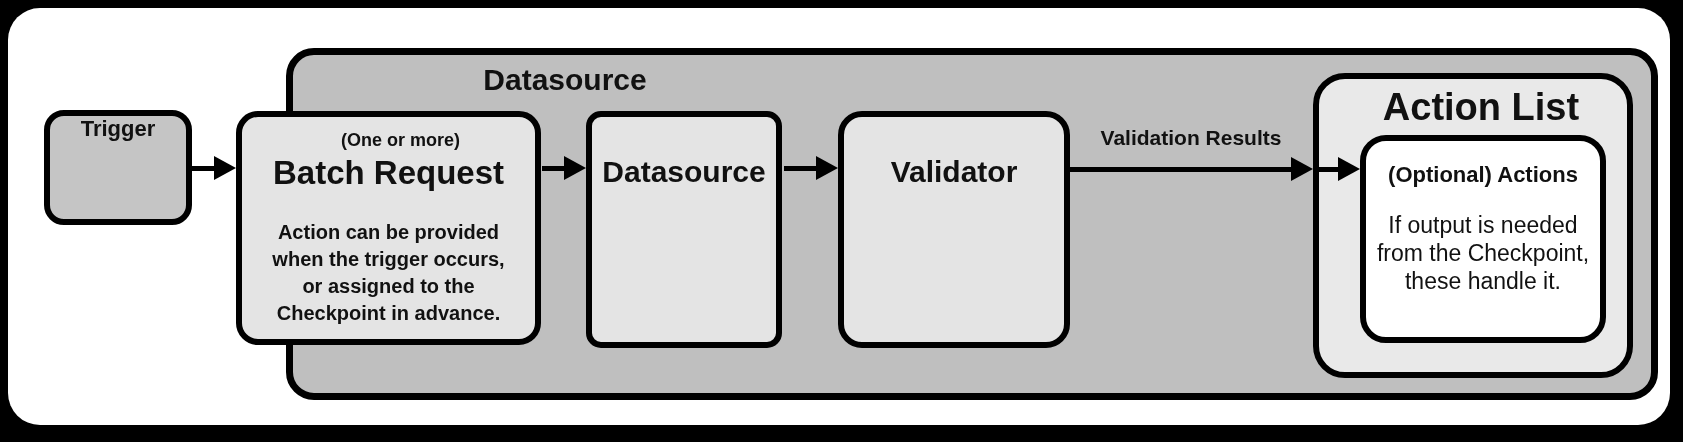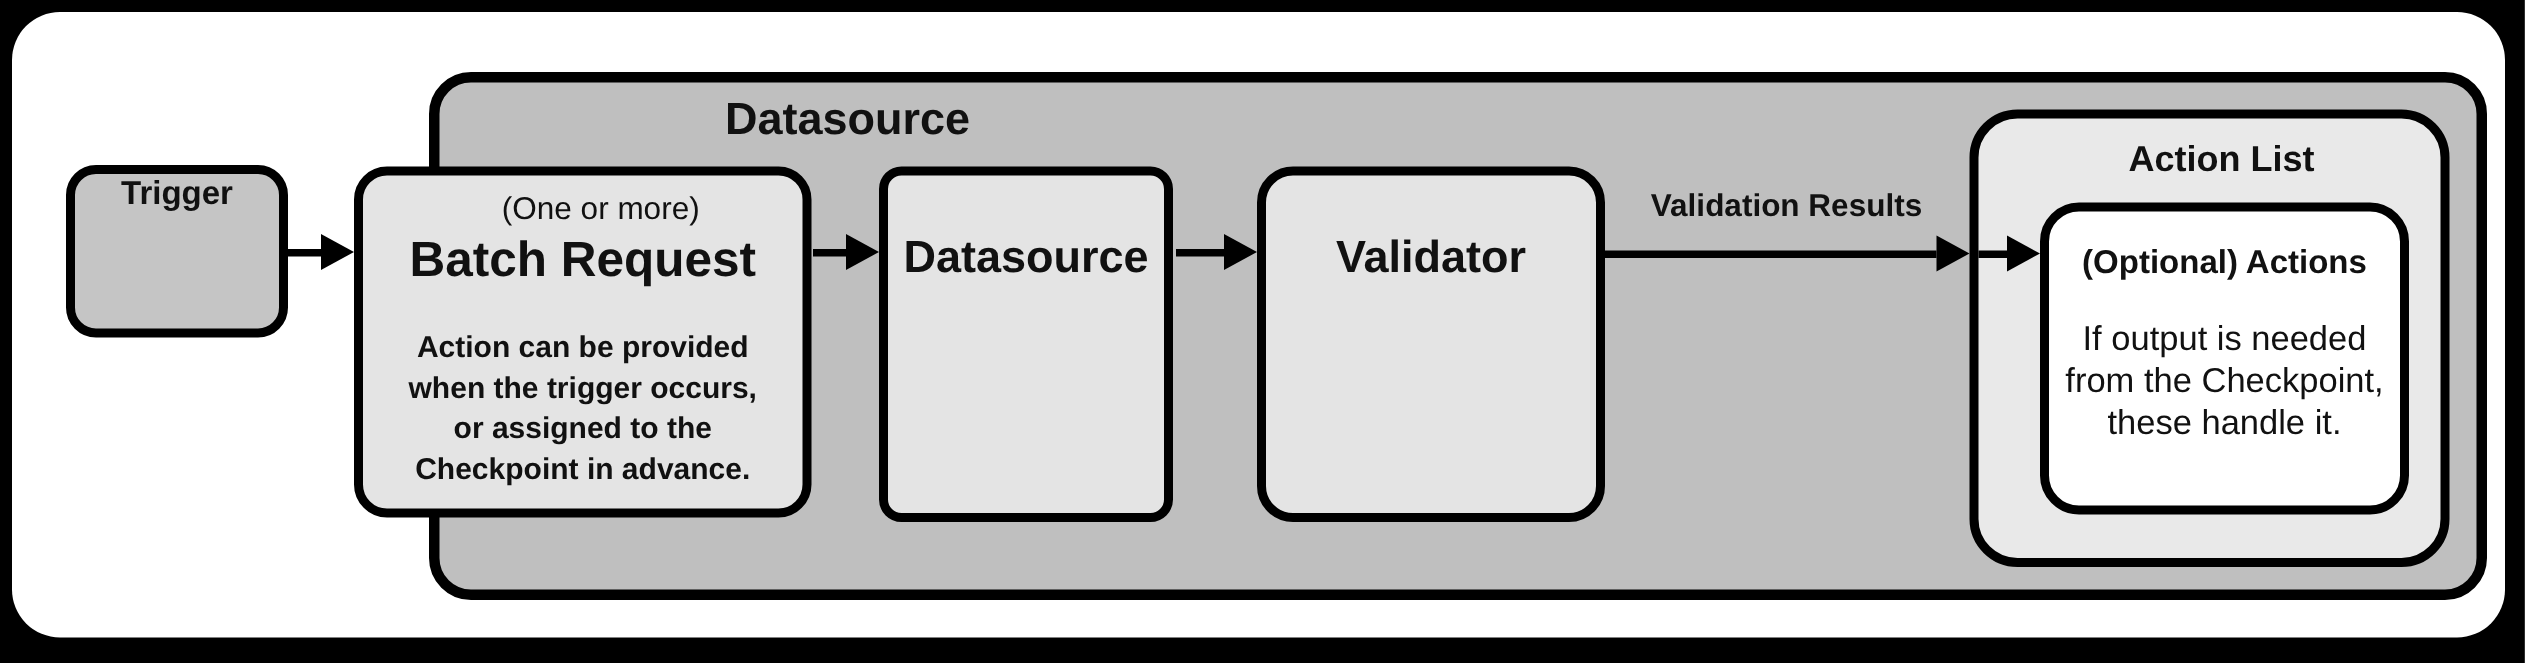--- a/index.html
+++ b/index.html
@@ -11,31 +11,31 @@
           box-sizing:border-box;background:var(--checkpoint_gray,#bfbfbf);
           border:7px solid var(--line_black,#000);border-radius:28px;z-index:1;}
   .checkpoint-title{position:absolute;left:272px;top:8px;transform:translateX(-50%);
           font-size:30px;font-weight:bold;white-space:nowrap;}
   .node{position:absolute;box-sizing:border-box;border:6px solid var(--line_black,#000);
         background:var(--node_gray,#e4e4e4);z-index:2;text-align:center;}
   .trigger{left:36px;top:102px;width:148px;height:115px;border-radius:20px;
         background:var(--trigger_gray,#c5c5c5);display:flex;align-items:flex-start;justify-content:center;
         font-size:22px;font-weight:bold;}
   .batch{left:228px;top:103px;width:305px;height:234px;border-radius:22px;padding-top:10px;}
-  .batch-qualifier{font-size:21px;font-weight:normal;line-height:26px;padding-left:24px;}
+  .batch-qualifier{font-size:18px;font-weight:bold;line-height:26px;padding-left:24px;}
   .batch-title{font-size:33px;font-weight:bold;line-height:40px;}
   .batch-note{margin-top:26px;font-size:20px;font-weight:bold;line-height:27px;white-space:pre-line;}
   .datasource{left:578px;top:103px;width:196px;height:237px;border-radius:15px;padding-top:38px;
         font-size:30px;font-weight:bold;}
   .validator{left:830px;top:103px;width:232px;height:237px;border-radius:24px;padding-top:38px;
         font-size:30px;font-weight:bold;}
   .actionlist{position:absolute;left:1305px;top:65px;width:320px;height:305px;box-sizing:border-box;
         background:var(--actionlist_gray,#e9e9e9);border:6px solid var(--line_black,#000);
         border-radius:32px;z-index:2;text-align:center;padding-top:10px;}
-  .al-title{font-size:24px;font-weight:bold;line-height:36px;margin-left:16px;}
+  .al-title{font-size:38px;font-weight:bold;line-height:36px;margin-left:16px;}
   .optional{position:absolute;left:41px;top:56px;width:246px;height:208px;box-sizing:border-box;
         background:var(--optional_white,#fff);border:6px solid var(--line_black,#000);
         border-radius:26px;text-align:center;padding-top:20px;}
   .opt-title{font-size:22px;font-weight:bold;line-height:28px;}
   .opt-note{margin-top:22px;font-size:23px;font-weight:normal;line-height:28px;white-space:pre-line;}
   .arrow{position:absolute;height:24px;display:flex;align-items:center;z-index:3;}
   .arrow .line{flex:1;height:5px;background:var(--line_black,#000);}
   .arrow .head{width:0;height:0;border-top:12px solid transparent;border-bottom:12px solid transparent;
         border-left:22px solid var(--line_black,#000);}
   .edge-label{position:absolute;left:1183px;top:118px;transform:translateX(-50%);

